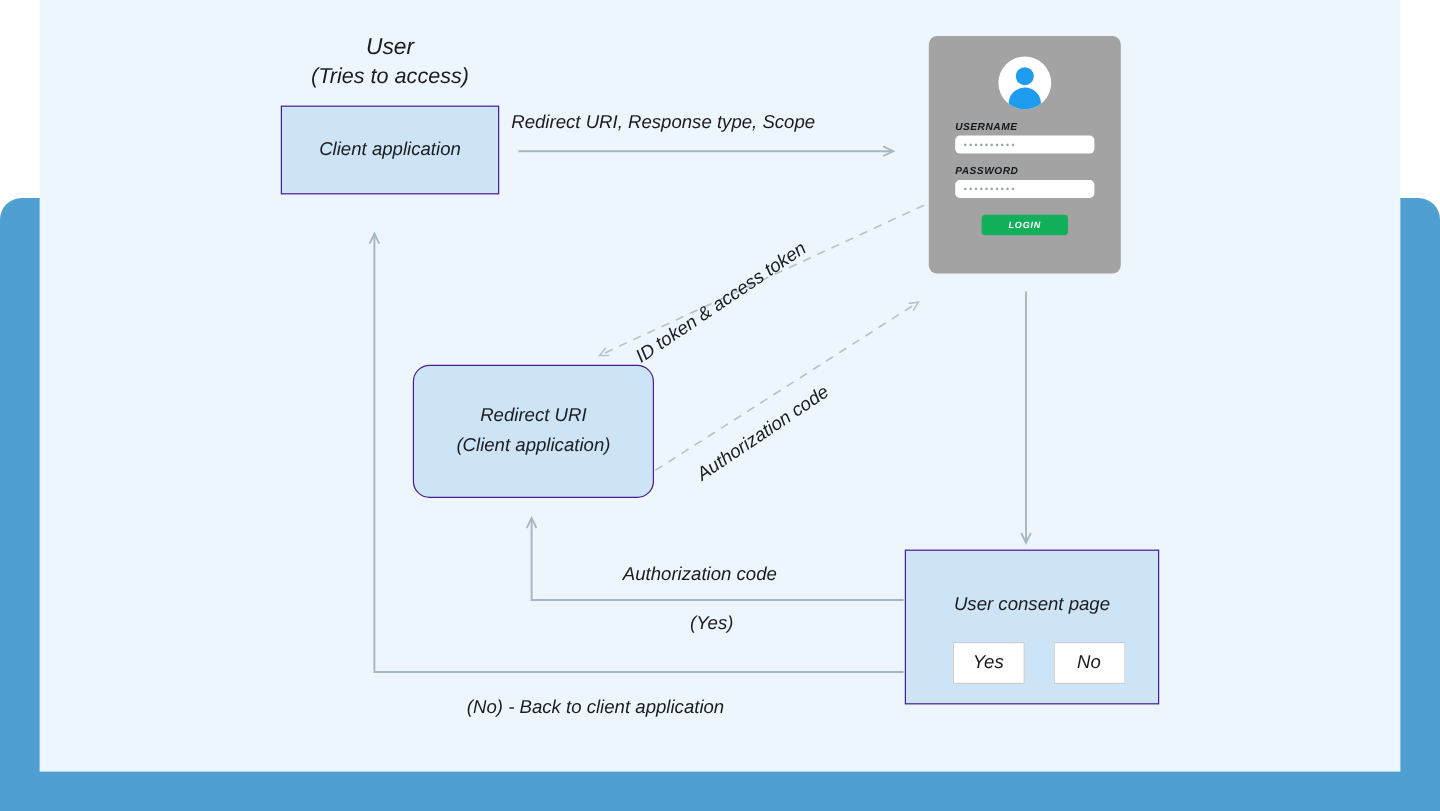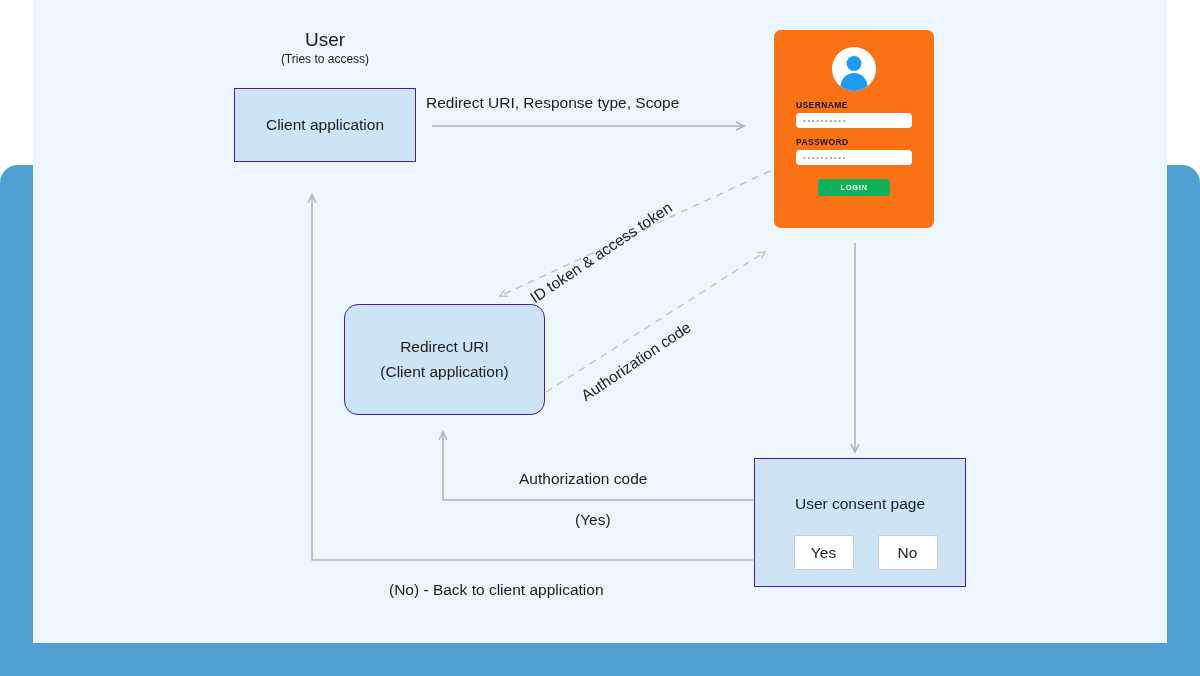--- a/index.html
+++ b/index.html
@@ -1,19 +1,19 @@
 <!DOCTYPE html>
 <html><head>
 <meta charset="utf-8">
 <style>
   html,body{margin:0;padding:0;background:#000;}
   body{width:1200px;height:676px;overflow:hidden;
        font-family:"Liberation Sans","DejaVu Sans",sans-serif;}
 
-  #stage{position:relative;width:1200px;height:676px;background:#ffffff;}
+  #stage{position:relative;width:1200px;height:676px;background:#ffffff;font-style:italic;}
 
   
   #blue-panel{position:absolute;left:0;top:165px;width:1200px;height:511px;
               background:#4fa0d0;border-radius:18px 18px 0 0;}
 
   
   #canvas{position:absolute;left:33px;top:0;width:1134px;height:643px;
           background:#eef6fd;}
 
   #svg-layer{position:absolute;left:0;top:0;width:1200px;height:676px;}
@@ -22,34 +22,34 @@
 
   .bluebox{background:#cde4f7;border:1px solid #4c1d95;
            display:flex;flex-direction:column;align-items:center;
            justify-content:center;text-align:center;color:#1b1c1e;}
 
   #client-app-box{left:234px;top:88px;width:182px;height:74px;font-size:15.5px;}
 
   #user-label{position:absolute;left:214px;top:28px;width:222px;text-align:center;
               color:#1b1c1e;line-height:1.28;}
   #user-label .l1{font-size:19px;}
-  #user-label .l2{font-size:12px;}
+  #user-label .l2{font-size:18px;}
 
   #redirect-box{left:344px;top:304px;width:201px;height:111px;font-size:15.5px;
                 line-height:1.55;border-radius:14px;}
 
   #consent-box{left:754px;top:458px;width:212px;height:129px;}
   #consent-title{font-size:15.5px;margin-top:20px;color:#1b1c1e;}
   #consent-btns{display:flex;gap:24px;margin-top:22px;margin-left:11px;}
   .consent-btn{background:#ffffff;border:1px solid #c9ced3;width:58px;height:33px;
                display:flex;align-items:center;justify-content:center;
                font-size:15.5px;color:#1b1c1e;}
 
   
-  #login-card{left:774px;top:30px;width:160px;height:198px;background:#f97316;
+  #login-card{left:774px;top:30px;width:160px;height:198px;background:#a3a3a3;
               border-radius:7px;display:flex;flex-direction:column;align-items:center;}
   #avatar{width:44px;height:44px;border-radius:50%;background:#ffffff;margin-top:17px;
           position:relative;overflow:hidden;}
   #avatar .head{position:absolute;left:50%;top:9px;transform:translateX(-50%);
                 width:15px;height:15px;border-radius:50%;background:#1f9cf0;}
   #avatar .body{position:absolute;left:50%;top:26px;transform:translateX(-50%);
                 width:27px;height:20px;border-radius:14px 14px 0 0;background:#1f9cf0;}
   .field-label{align-self:flex-start;margin-left:22px;font-size:8.5px;font-weight:bold;
                letter-spacing:.4px;color:#15181b;margin-top:9px;}
   .field-input{width:116px;height:15px;background:#ffffff;border-radius:4px;margin-top:3px;

